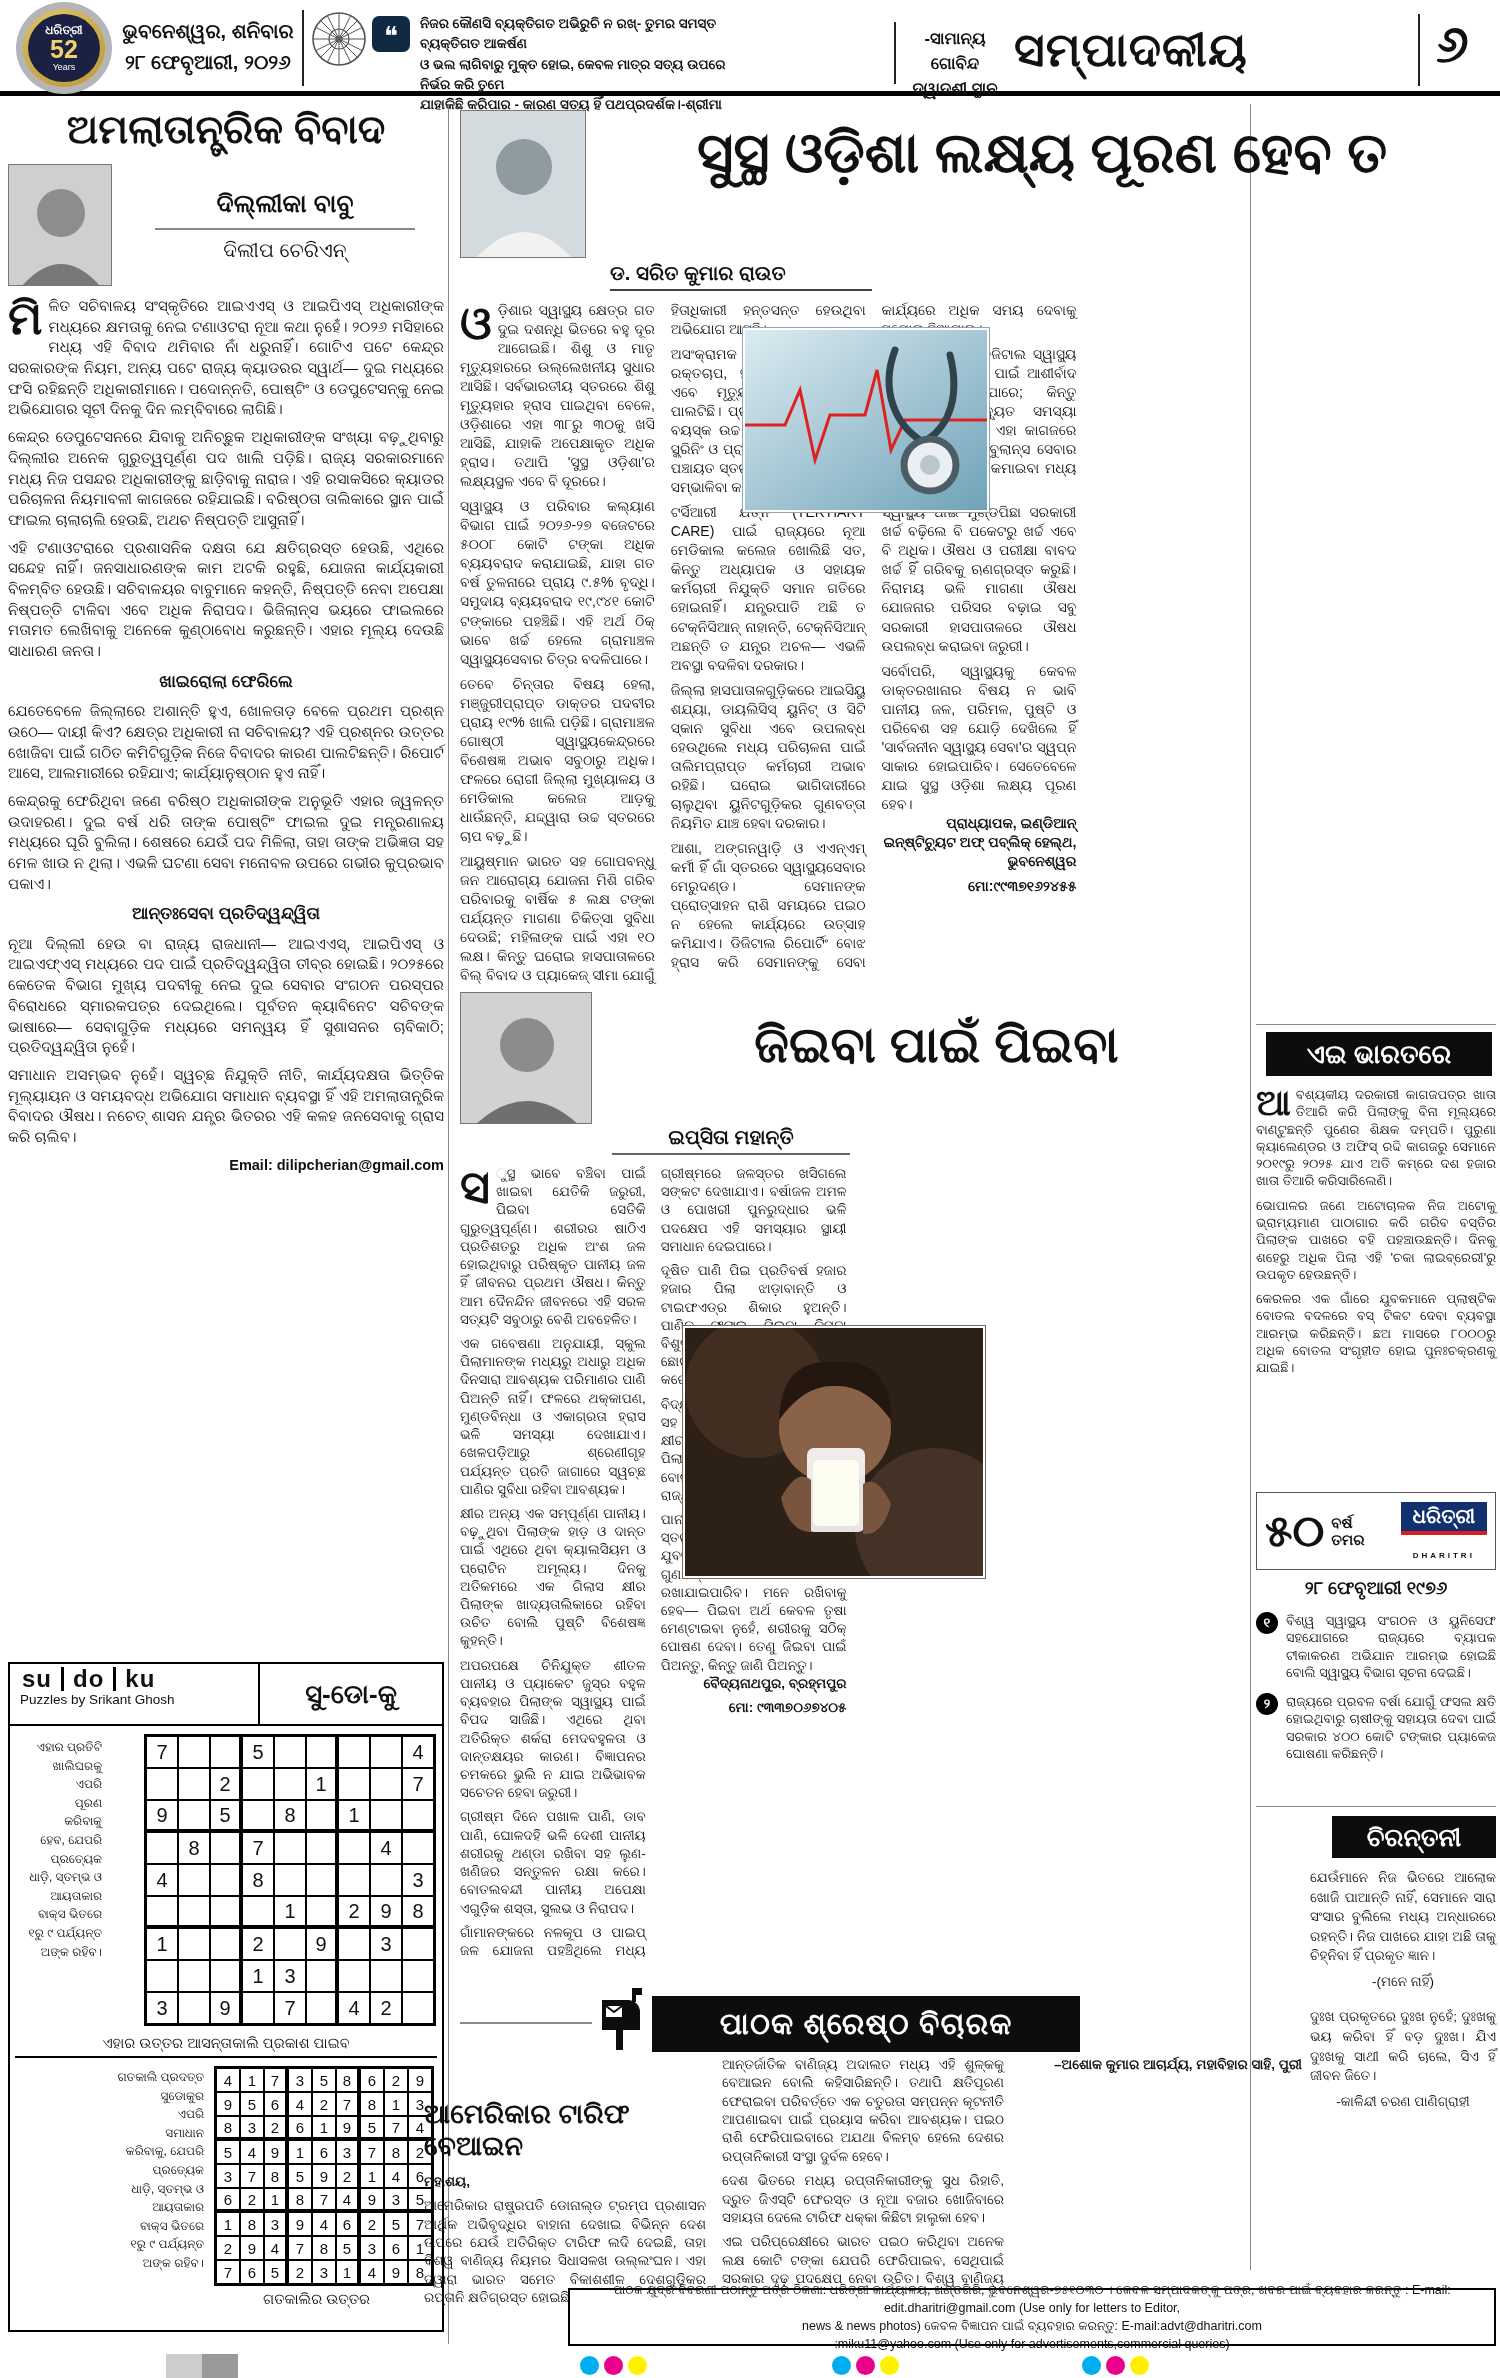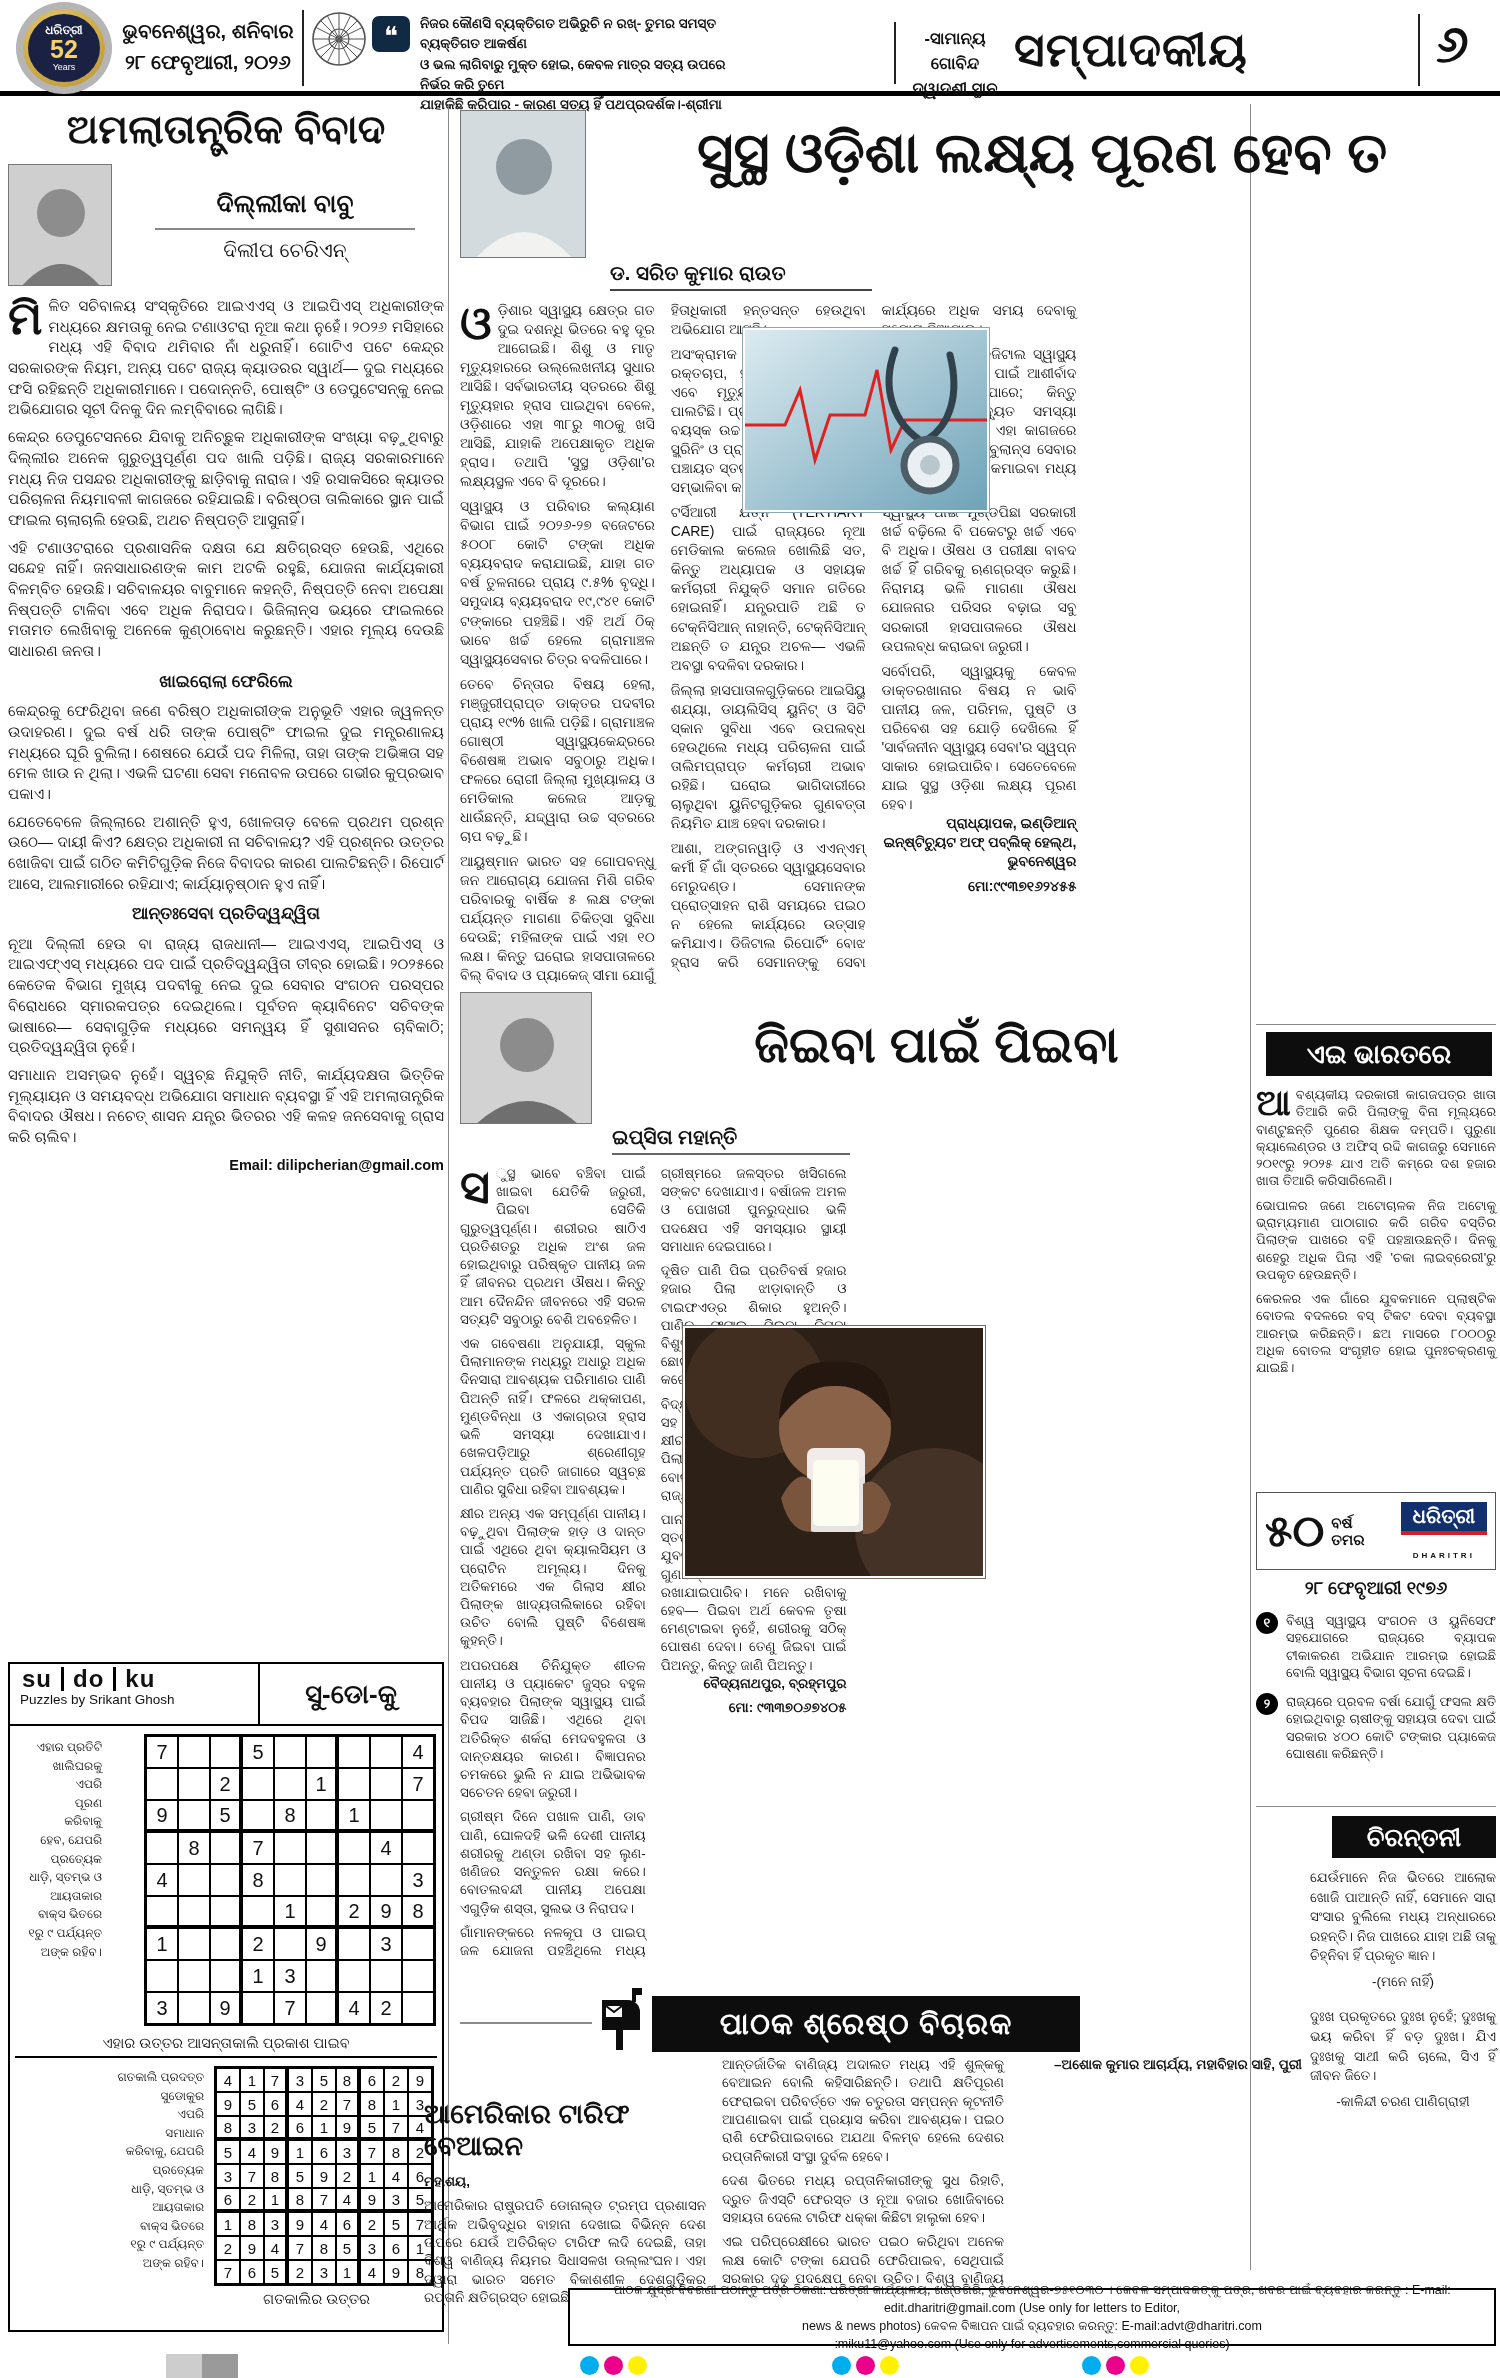--- a/index.html
+++ b/index.html
@@ -78,21 +78,21 @@
   .a2-body p{margin-bottom:6px}
   .figbox{position:absolute;border:1px solid #8fa6b0;background:#fff;padding:2px}
   .a2-img{left:282px;top:26px;width:248px;height:186px}
   .sigline{text-align:right;font-weight:bold}
 
   
   .a3{position:absolute;left:460px;top:992px;width:788px}
   .a3-head{display:flex;gap:33px}
   .a3-photo{width:132px;height:132px;background:linear-gradient(160deg,#d6d6d6,#909090)}
   .a3-title{flex:1;font-size:50px;font-weight:800;text-align:center;line-height:1.1;padding-top:26px}
-  .a3-byline{margin:2px 0 10px 152px;width:238px;font-size:20px;font-weight:bold;text-align:left;border-bottom:2px solid #666;padding-bottom:4px}
+  .a3-byline{margin:2px 0 10px 152px;width:238px;font-size:20px;font-weight:bold;text-align:center;border-bottom:2px solid #666;padding-bottom:4px}
   .a3-body{position:relative;height:796px;column-count:4;column-gap:15px;column-fill:auto;font-size:13.5px;line-height:1.35;text-align:justify;overflow:hidden}
   .a3-body p{margin-bottom:6px}
   .a3-img{left:222px;top:160px;width:304px;height:254px;border-color:#7a6a5c}
 
   
   .mailbox{position:absolute;left:596px;top:1986px}
   .banner{background:#0d0d0d;color:#fff;font-weight:800;text-align:center;position:absolute}
   .banner-readers{left:652px;top:1996px;width:428px;height:56px;font-size:30px;line-height:56px;letter-spacing:1px}
   .letters{position:absolute;left:424px;top:2056px;width:878px;height:292px;column-count:3;column-gap:16px;column-fill:auto;font-size:13.5px;line-height:1.36;text-align:justify;overflow:hidden}
   .letters p{margin-bottom:6px}
@@ -199,22 +199,22 @@
       </div>
     </div>
     <div class="bodytext">
       <p><span class="dc">ମି</span><span>ଳିତ ସଚିବାଳୟ ସଂସ୍କୃତିରେ ଆଇଏଏସ୍ ଓ ଆଇପିଏସ୍ ଅଧିକାରୀଙ୍କ ମଧ୍ୟରେ କ୍ଷମତାକୁ ନେଇ ଟଣାଓଟରା ନୂଆ କଥା ନୁହେଁ। ୨୦୨୬ ମସିହାରେ ମଧ୍ୟ ଏହି ବିବାଦ ଥମିବାର ନାଁ ଧରୁନାହିଁ। ଗୋଟିଏ ପଟେ କେନ୍ଦ୍ର ସରକାରଙ୍କ ନିୟମ, ଅନ୍ୟ ପଟେ ରାଜ୍ୟ କ୍ୟାଡରର ସ୍ୱାର୍ଥ— ଦୁଇ ମଧ୍ୟରେ ଫସି ରହିଛନ୍ତି ଅଧିକାରୀମାନେ। ପଦୋନ୍ନତି, ପୋଷ୍ଟିଂ ଓ ଡେପୁଟେ‌ସନ୍‌କୁ ନେଇ ଅଭିଯୋଗର ସୂଚୀ ଦିନକୁ ଦିନ ଲମ୍ବିବାରେ ଲାଗିଛି।</span></p>
       <div>
           <p>କେନ୍ଦ୍ର ଡେପୁଟେସନରେ ଯିବାକୁ ଅନିଚ୍ଛୁକ ଅଧିକାରୀଙ୍କ ସଂଖ୍ୟା ବଢ଼ୁଥିବାରୁ ଦିଲ୍ଲୀର ଅନେକ ଗୁରୁତ୍ୱପୂର୍ଣ୍ଣ ପଦ ଖାଲି ପଡ଼ିଛି। ରାଜ୍ୟ ସରକାରମାନେ ମଧ୍ୟ ନିଜ ପସନ୍ଦର ଅଧିକାରୀଙ୍କୁ ଛାଡ଼ିବାକୁ ନାରାଜ। ଏହି ରସାକସିରେ କ୍ୟାଡର ପରିଚାଳନା ନିୟମାବଳୀ କାଗଜରେ ରହିଯାଇଛି। ବରିଷ୍ଠତା ତାଲିକାରେ ସ୍ଥାନ ପାଇଁ ଫାଇଲ ଚାଲାଚାଲି ହେଉଛି, ଅଥଚ ନିଷ୍ପତ୍ତି ଆସୁନାହିଁ।</p>
           <p>ଏହି ଟଣାଓଟରାରେ ପ୍ରଶାସନିକ ଦକ୍ଷତା ଯେ କ୍ଷତିଗ୍ରସ୍ତ ହେଉଛି, ଏଥିରେ ସନ୍ଦେହ ନାହିଁ। ଜନସାଧାରଣଙ୍କ କାମ ଅଟକି ରହୁଛି, ଯୋଜନା କାର୍ଯ୍ୟକାରୀ ବିଳମ୍ବିତ ହେଉଛି। ସଚିବାଳୟର ବାବୁମାନେ କହନ୍ତି, ନିଷ୍ପତ୍ତି ନେବା ଅପେକ୍ଷା ନିଷ୍ପତ୍ତି ଟାଳିବା ଏବେ ଅଧିକ ନିରାପଦ। ଭିଜିଲାନ୍ସ ଭୟରେ ଫାଇଲରେ ମତାମତ ଲେଖିବାକୁ ଅନେକେ କୁଣ୍ଠାବୋଧ କରୁଛନ୍ତି। ଏହାର ମୂଲ୍ୟ ଦେଉଛି ସାଧାରଣ ଜନତା।</p>
         </div>
       <div class="subhead">ଖାଇରୋଲା ଫେରିଲେ</div>
       <div>
+          <p>ଯେତେବେଳେ ଜିଲ୍ଲାରେ ଅଶାନ୍ତି ହୁଏ, ଖୋଳତାଡ଼ ବେଳେ ପ୍ରଥମ ପ୍ରଶ୍ନ ଉଠେ— ଦାୟୀ କିଏ? କ୍ଷେତ୍ର ଅଧିକାରୀ ନା ସଚିବାଳୟ? ଏହି ପ୍ରଶ୍ନର ଉତ୍ତର ଖୋଜିବା ପାଇଁ ଗଠିତ କମିଟିଗୁଡ଼ିକ ନିଜେ ବିବାଦର କାରଣ ପାଲଟିଛନ୍ତି। ରିପୋର୍ଟ ଆସେ, ଆଲମାରୀରେ ରହିଯାଏ; କାର୍ଯ୍ୟାନୁଷ୍ଠାନ ହୁଏ ନାହିଁ।</p>
           <p>କେନ୍ଦ୍ରକୁ ଫେରିଥିବା ଜଣେ ବରିଷ୍ଠ ଅଧିକାରୀଙ୍କ ଅନୁଭୂତି ଏହାର ଜ୍ୱଳନ୍ତ ଉଦାହରଣ। ଦୁଇ ବର୍ଷ ଧରି ତାଙ୍କ ପୋଷ୍ଟିଂ ଫାଇଲ ଦୁଇ ମନ୍ତ୍ରଣାଳୟ ମଧ୍ୟରେ ଘୂରି ବୁଲିଲା। ଶେଷରେ ଯେଉଁ ପଦ ମିଳିଲା, ତାହା ତାଙ୍କ ଅଭିଜ୍ଞତା ସହ ମେଳ ଖାଉ ନ ଥିଲା। ଏଭଳି ଘଟଣା ସେବା ମନୋବଳ ଉପରେ ଗଭୀର କୁପ୍ରଭାବ ପକାଏ।</p>
-          <p>ଯେତେବେଳେ ଜିଲ୍ଲାରେ ଅଶାନ୍ତି ହୁଏ, ଖୋଳତାଡ଼ ବେଳେ ପ୍ରଥମ ପ୍ରଶ୍ନ ଉଠେ— ଦାୟୀ କିଏ? କ୍ଷେତ୍ର ଅଧିକାରୀ ନା ସଚିବାଳୟ? ଏହି ପ୍ରଶ୍ନର ଉତ୍ତର ଖୋଜିବା ପାଇଁ ଗଠିତ କମିଟିଗୁଡ଼ିକ ନିଜେ ବିବାଦର କାରଣ ପାଲଟିଛନ୍ତି। ରିପୋର୍ଟ ଆସେ, ଆଲମାରୀରେ ରହିଯାଏ; କାର୍ଯ୍ୟାନୁଷ୍ଠାନ ହୁଏ ନାହିଁ।</p>
         </div>
       <div class="subhead">ଆନ୍ତଃସେବା ପ୍ରତିଦ୍ୱନ୍ଦ୍ୱିତା</div>
       <div>
           <p>ନୂଆ ଦିଲ୍ଲୀ ହେଉ ବା ରାଜ୍ୟ ରାଜଧାନୀ— ଆଇଏଏସ୍, ଆଇପିଏସ୍ ଓ ଆଇଏଫ୍ଏସ୍ ମଧ୍ୟରେ ପଦ ପାଇଁ ପ୍ରତିଦ୍ୱନ୍ଦ୍ୱିତା ତୀବ୍ର ହୋଇଛି। ୨୦୨୫ରେ କେତେକ ବିଭାଗ ମୁଖ୍ୟ ପଦବୀକୁ ନେଇ ଦୁଇ ସେବାର ସଂଗଠନ ପରସ୍ପର ବିରୋଧରେ ସ୍ମାରକପତ୍ର ଦେଇଥିଲେ। ପୂର୍ବତନ କ୍ୟାବିନେଟ ସଚିବଙ୍କ ଭାଷାରେ— ସେବାଗୁଡ଼ିକ ମଧ୍ୟରେ ସମନ୍ୱୟ ହିଁ ସୁଶାସନର ଚାବିକାଠି; ପ୍ରତିଦ୍ୱନ୍ଦ୍ୱିତା ନୁହେଁ।</p>
           <p>ସମାଧାନ ଅସମ୍ଭବ ନୁହେଁ। ସ୍ୱଚ୍ଛ ନିଯୁକ୍ତି ନୀତି, କାର୍ଯ୍ୟଦକ୍ଷତା ଭିତ୍ତିକ ମୂଲ୍ୟାୟନ ଓ ସମୟବଦ୍ଧ ଅଭିଯୋଗ ସମାଧାନ ବ୍ୟବସ୍ଥା ହିଁ ଏହି ଅମଲାତାନ୍ତ୍ରିକ ବିବାଦର ଔଷଧ। ନଚେତ୍ ଶାସନ ଯନ୍ତ୍ର ଭିତରର ଏହି କଳହ ଜନସେବାକୁ ଗ୍ରାସ କରି ଚାଲିବ।</p>
         </div>
       <div class="a1-email">Email: dilipcherian@gmail.com</div>
     </div>
   </div>
 

